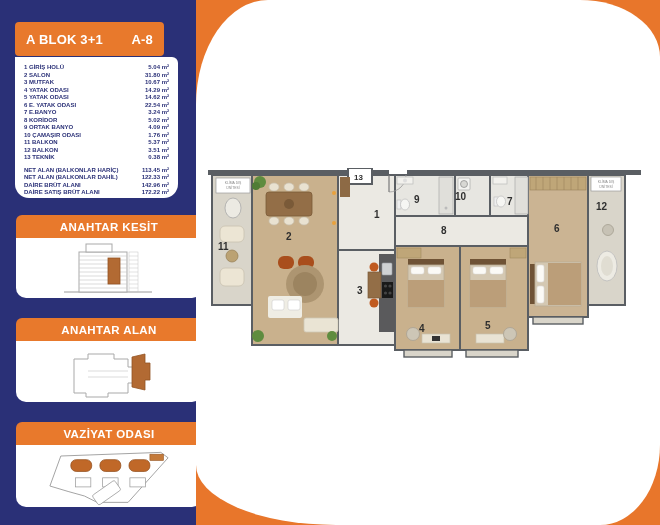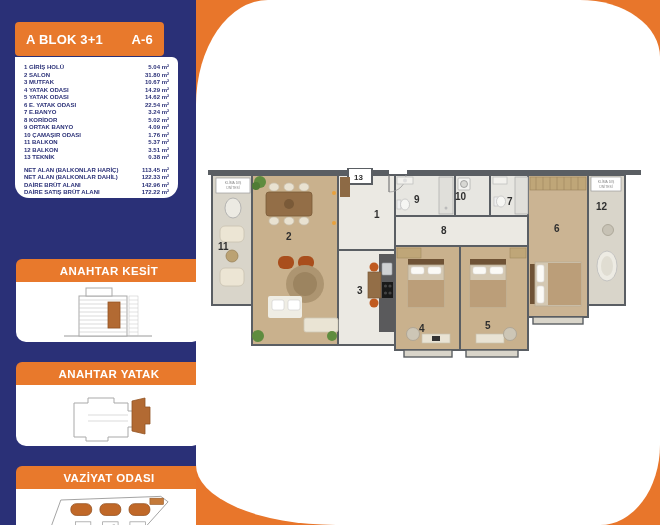--- a/index.html
+++ b/index.html
@@ -12,21 +12,21 @@
   .header-box{position:absolute;left:15px;top:22px;width:149px;height:34px;background:#e8792c;
       border-radius:4px;display:flex;align-items:center;justify-content:space-between;
       padding:0 11px;box-sizing:border-box;color:#fff;font-weight:bold;font-size:13px;letter-spacing:.2px;}
 
   .info-box{position:absolute;left:15px;top:57px;width:163px;height:141px;background:#fff;
       border-radius:0 6px 14px 14px;box-sizing:border-box;padding:7px 9px 0 9px;color:#2a3077;}
   .row{display:flex;justify-content:space-between;font-size:6px;font-weight:bold;line-height:7.5px;}
   .row .area{text-align:right;white-space:nowrap;}
   .summary{margin-top:5px;}
 
-  .section{position:absolute;left:16px;width:186px;margin-top:44px;}
+  .section{position:absolute;left:16px;width:186px;}
   .sec-title{height:23px;background:#e8792c;border-radius:6px 6px 0 0;display:flex;align-items:center;
       justify-content:center;color:#fff;font-weight:bold;font-size:11.5px;letter-spacing:.4px;}
   .sec-body{background:#fff;border-radius:0 0 10px 10px;display:flex;align-items:center;justify-content:center;}
   .sec-kesit{top:215px}  .sec-kesit  .sec-body{height:60px}
   .sec-plan{top:318px}   .sec-plan   .sec-body{height:61px}
   .sec-vaziyat{top:422px}.sec-vaziyat .sec-body{height:62px}
 
   
   .main{position:absolute;left:196px;top:0;width:464px;height:525px;background:#e8762b;}
   .main-inner{position:absolute;inset:0;background:#fff;
@@ -37,21 +37,21 @@
   svg text.rn-sm{font-family:"Liberation Sans",sans-serif;font-weight:bold;font-size:8px;fill:#2f2f2f;}
   svg text.tiny{font-family:"Liberation Sans",sans-serif;font-size:3.4px;fill:#8a8a8a;text-anchor:middle;}
 </style>
 </head>
 <body>
 
 <div class="sidebar">
 
   <div class="header-box">
     <span>A BLOK 3+1</span>
-    <span>A-6</span>
+    <span>A-8</span>
   </div>
 
   <div class="info-box">
     <div>
         <div class="row">
           <span>1 GİRİŞ HOLÜ</span>
           <span class="area">5.04 m²</span>
         </div>
         <div class="row">
           <span>2 SALON</span>
@@ -151,21 +151,21 @@
             <line x1="95" y1="36" x2="104" y2="36"></line>
           <line x1="95" y1="40" x2="104" y2="40"></line>
             <line x1="95" y1="44" x2="104" y2="44"></line>
           <line x1="95" y1="48" x2="104" y2="48"></line>
         </g>
       </svg>
     </div>
   </div>
 
   <div class="section sec-plan">
-    <div class="sec-title">ANAHTAR YATAK</div>
+    <div class="sec-title">ANAHTAR ALAN</div>
     <div class="sec-body">
       <svg width="150" height="57" viewBox="0 0 150 57">
         <path d="M 40 16 h 14 v -5 h 26 v 5 h 14 v 8 h 6 v 16 h -6 v 10 h -20 v 4 h -22 v -4 h -12 z" fill="#fff" stroke="#a9a9a9" stroke-width="1"></path>
         <line x1="54" y1="28" x2="94" y2="28" stroke="#c4c4c4" stroke-width="0.6"></line>
         <line x1="54" y1="34" x2="94" y2="34" stroke="#c4c4c4" stroke-width="0.6"></line>
         <path d="M 98 14 l 13 -3 v 9 h 5 v 17 h -5 v 10 l -13 -3 z" fill="#b26a33" stroke="#935423" stroke-width="0.8"></path>
       </svg>
     </div>
   </div>
 

